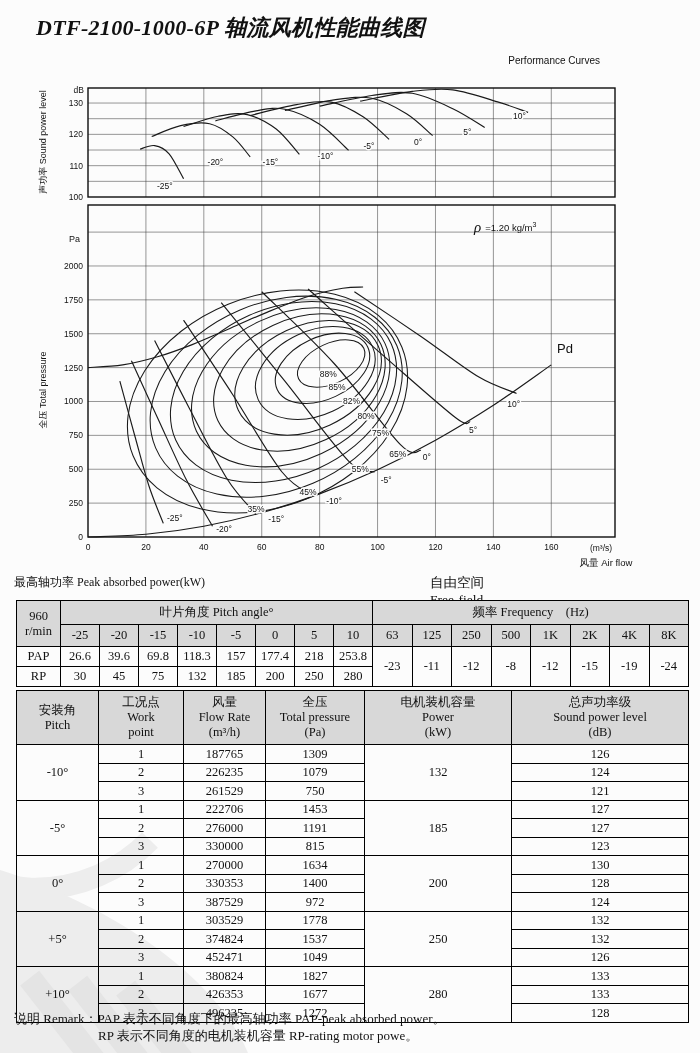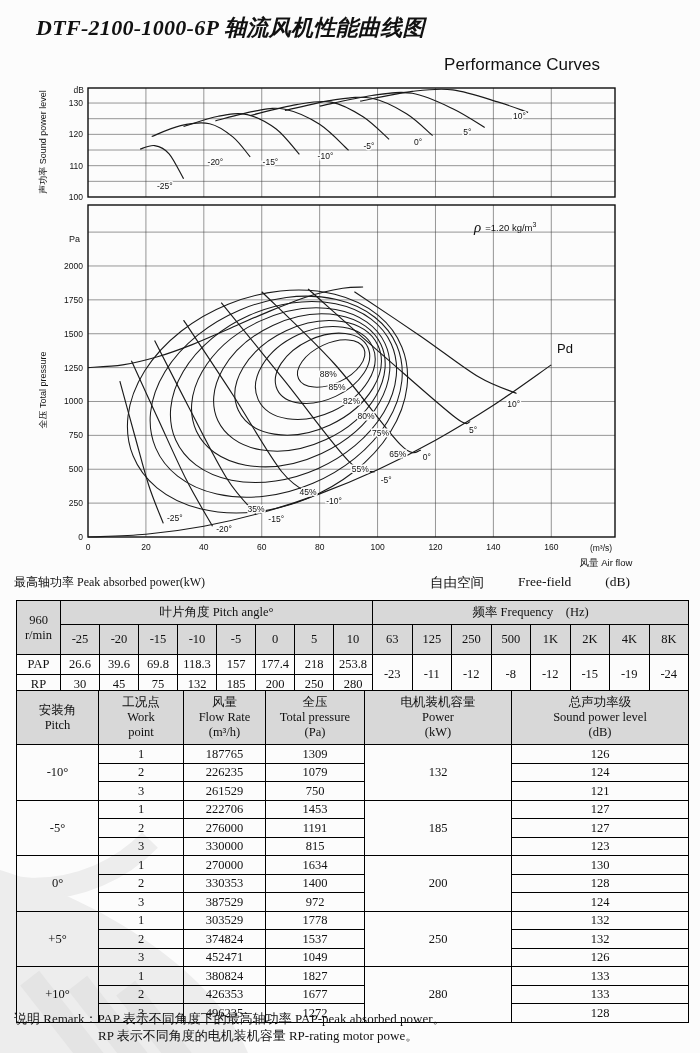--- a/index.html
+++ b/index.html
@@ -1,31 +1,31 @@
 <!DOCTYPE html>
 <html><head>
 <meta charset="utf-8">
 <style>
   html,body{margin:0;padding:0;background:#e8e8e8;}
   .page{position:relative;width:700px;height:1053px;margin:0 auto;background:#fcfcfc;
         font-family:"Liberation Serif",serif;color:#111;overflow:hidden;}
   .title{position:absolute;top:13px;left:36px;font-size:22px;font-weight:bold;letter-spacing:.3px;font-style:italic;}
-  .perf{position:absolute;top:55px;right:100px;font-family:"Liberation Sans",sans-serif;font-size:17px;}
+  .perf{position:absolute;top:55px;right:100px;font-family:"Liberation Sans",sans-serif;font-size:10px;}
   svg.chart{position:absolute;left:0;}
   #chart1{top:78px;}
   #chart2{top:200px;}
   #peakPower{position:absolute;top:574px;left:14px;font-size:12px;}
   .freefield{position:absolute;top:574px;left:430px;width:200px;display:flex;
-             justify-content:space-between;font-size:13.5px;}
+             justify-content:space-between;font-size:13.5px;flex-direction:column;}
   table{position:absolute;left:16px;border-collapse:collapse;table-layout:fixed;
         border:1.5px solid #000;}
   td,th{border:1px solid #000;text-align:center;vertical-align:middle;padding:0;font-weight:normal;}
   #table1{top:600px;width:672px;}
   #table1 td{font-size:12.5px;}
-  #table1 tr.r1{height:24px;} #table1 tr.r2{height:30px;}
+  #table1 tr.r1{height:24px;} #table1 tr.r2{height:22px;}
   #table1 tr.r3{height:20px;} #table1 tr.r4{height:20px;}
   .hdr td{background:#d8d8d8;}
   #table2{top:690px;width:672px;}
   #table2 thead tr{height:54px;}
   #table2 th{background:#d8d8d8;font-size:12.5px;line-height:1.18;}
   #table2 td{font-size:12.5px;height:17.5px;line-height:1;}
   .remark{position:absolute;top:1011px;left:14px;font-size:13px;line-height:1.28;}
   .remark .l2{padding-left:84px;}
   .wm{position:absolute;top:0;left:0;}
 </style>

